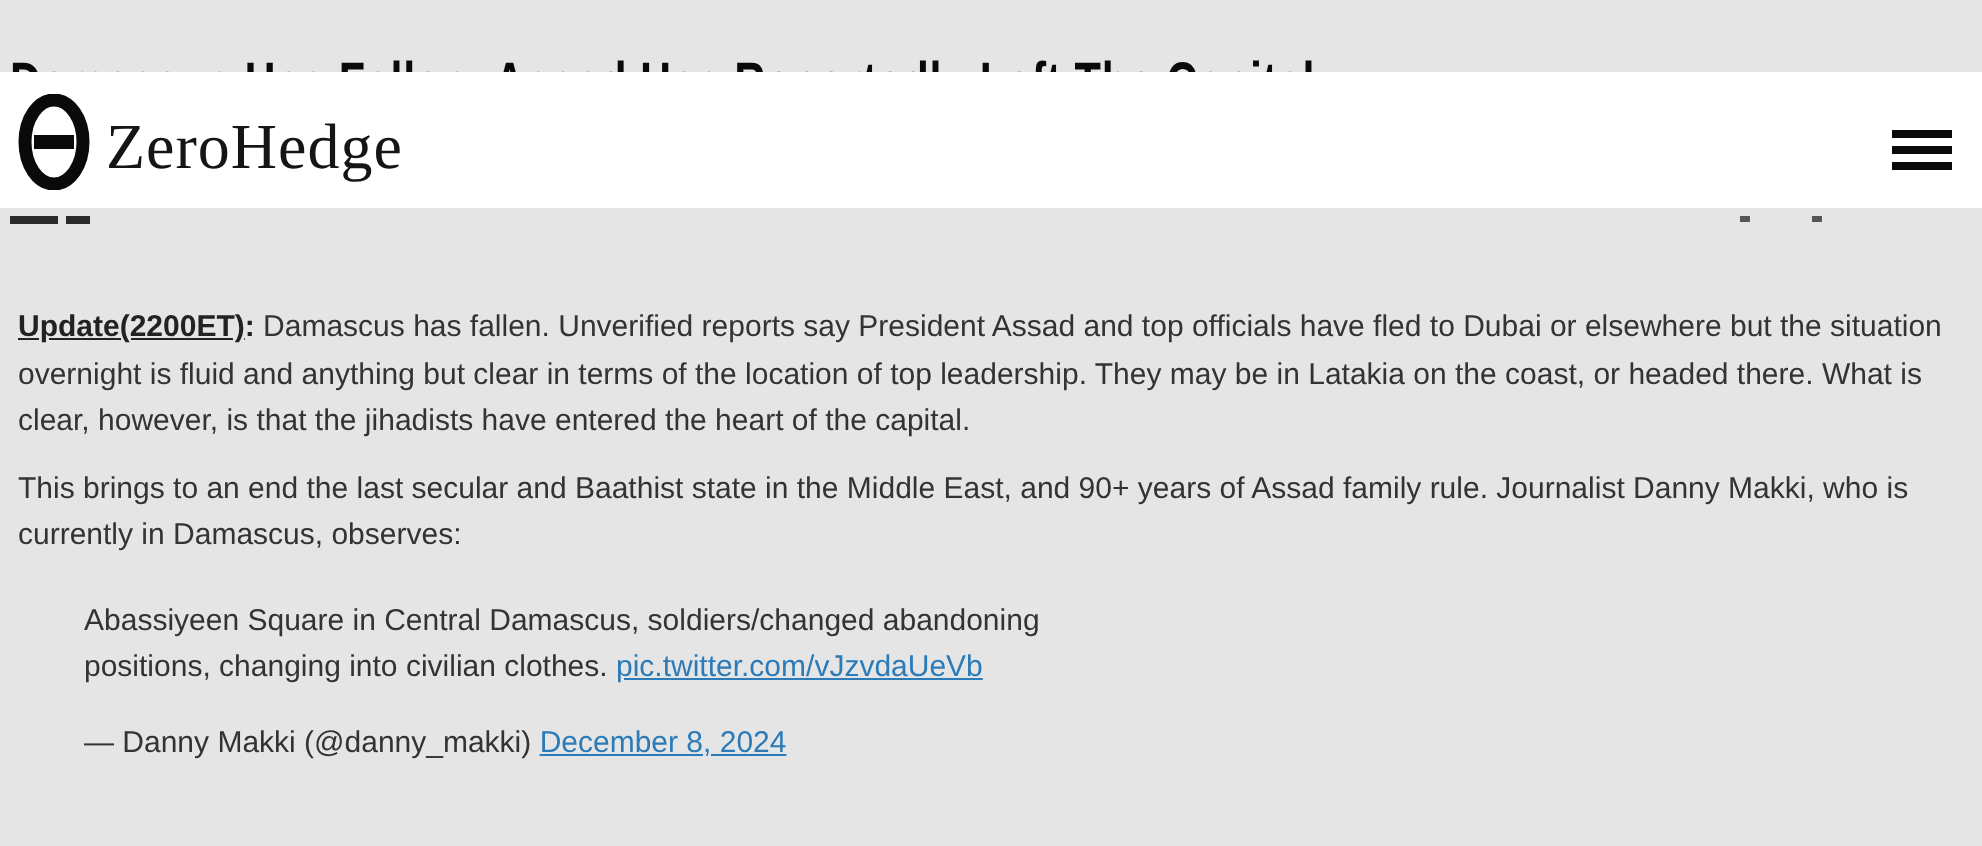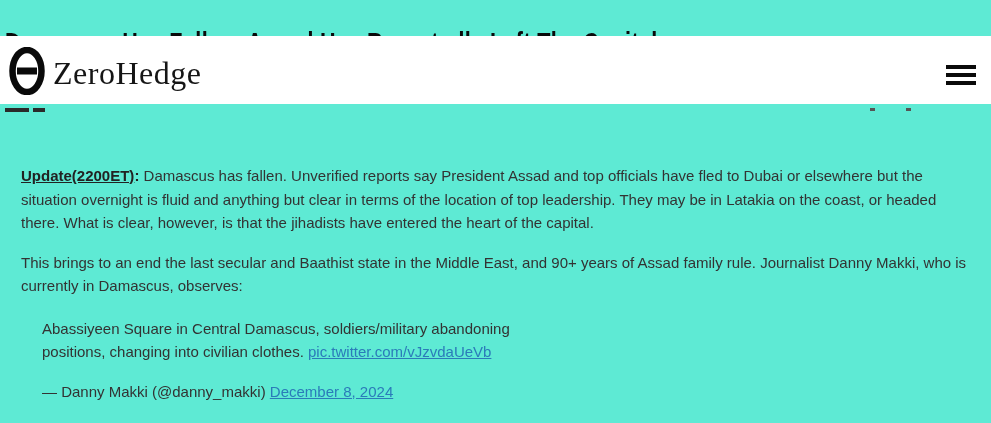--- a/index.html
+++ b/index.html
@@ -1,19 +1,19 @@
 <!DOCTYPE html>
 <html><head>
 <meta charset="utf-8">
 <style>
   html,body{margin:0;padding:0;background:#ffffff;}
   .page{
     position:relative;
     width:991px;height:423px;
-    background:#5eead4;
+    background:#e5e5e5;
     overflow:hidden;
     font-family:"Liberation Sans", sans-serif;
     color:#333333;
   }
   
   .headline{
     position:absolute;top:8px;left:5px;
     font-weight:700;font-size:30px;line-height:30px;
     color:#0a0a0a;white-space:nowrap;letter-spacing:.5px;
     transform:scaleX(.72);transform-origin:0 0;
@@ -43,21 +43,21 @@
   .frag{position:absolute;top:0;height:4px;background:#2a2a2a;}
   .frag.f1{left:5px;width:24px;}
   .frag.f2{left:33px;width:12px;}
   .frag.f3{left:870px;width:5px;height:3px;background:#555;}
   .frag.f4{left:906px;width:5px;height:3px;background:#555;}
   
   .article{
     position:absolute;top:148px;left:5px;right:8px;
     font-size:15px;line-height:23.5px;color:#333333;
   }
-  .article p{margin:16px;}
+  .article p{margin:4px;}
   .p2{margin-top:10px !important;}
   .quote{
     margin-top:15px !important;
     margin-left:37px !important;
     font-style:italic;
   }
   .tweet{
     margin-top:19px !important;
     margin-left:37px !important;
     max-width:480px;
@@ -100,18 +100,18 @@
     <span class="frag f3"></span>
     <span class="frag f4"></span>
   </div>
 
   <div class="article">
     <p class="p1"><span class="lead-bold">Update(2200ET)</span><span class="lead-colon">:</span><span> Damascus has fallen. Unverified reports say President Assad and top officials have fled to Dubai or elsewhere but the situation overnight is fluid and anything but clear in terms of the location of top leadership. They may be in Latakia on the coast, or headed there. What is clear, however, is that the jihadists have entered the heart of the capital.</span></p>
 
     <p class="p2">This brings to an end the last secular and Baathist state in the Middle East, and 90+ years of Assad family rule. Journalist Danny Makki, who is currently in Damascus, observes:</p>
 
 
-    <p class="tweet"><span>Abassiyeen Square in Central Damascus, soldiers/military abandoning positions, changing into civilian clothes. </span><a class="link">pic.twitter.com/vJzvdaUeVb</a></p>
+    <p class="tweet"><span>Abassiyeen Square in Central Damascus, soldiers/changed abandoning positions, changing into civilian clothes. </span><a class="link">pic.twitter.com/vJzvdaUeVb</a></p>
 
     <p class="attribution"><span>— Danny Makki (@danny_makki) </span><a class="link">December 8, 2024</a></p>
   </div>
 
 </div>
 
 </body></html>

